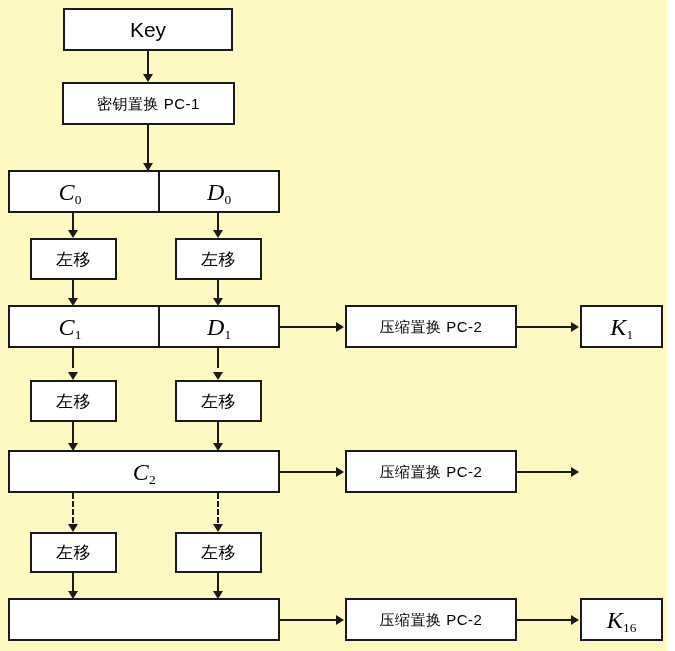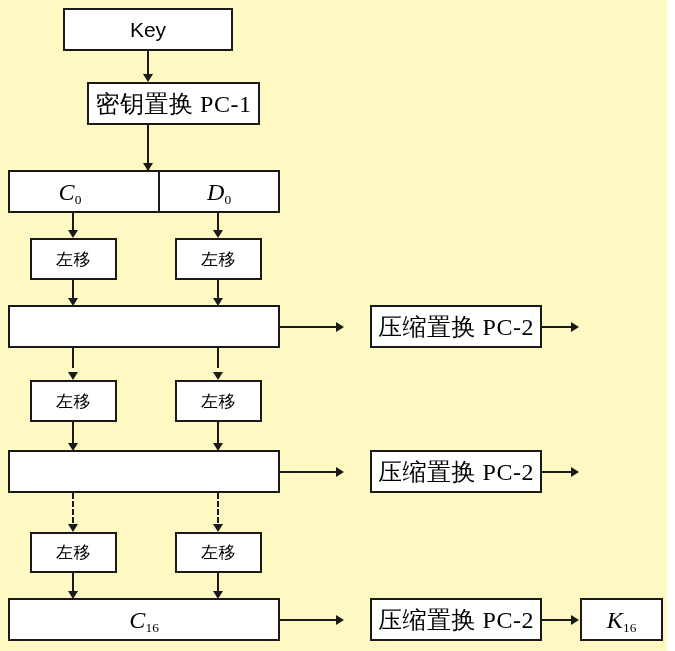--- a/index.html
+++ b/index.html
@@ -24,24 +24,23 @@
     align-items: center;
     justify-content: center;
     color: #000000;
     line-height: 1;
     z-index: 3;
   }
   .box.latin {
     font-size: 21px;
   }
   .box.cjk {
-    font-family: Liberation Serif, serif;
-    font-size: 24px;
+    font-family: Liberation Sans, sans-serif;
+    font-size: 15px;
     letter-spacing: 0.5px;
-    margin-left: 25px;
   }
   .box.shift {
     font-family: "DejaVu Sans", "Liberation Sans", sans-serif;
     font-size: 17px;
     letter-spacing: 0.5px;
   }
   
   .regrow {
     position: absolute;
     box-sizing: border-box;
@@ -147,42 +146,54 @@
 
   <div class="box shift" style="left:30px; top:238px; width:87px; height:42px;">左移</div>
   <div class="box shift" style="left:175px; top:238px; width:87px; height:42px;">左移</div>
 
   <div class="vline" style="left:72px; top:280px; height:22px;"></div>
   <div class="arrow-down" style="left:68px; top:298px;"></div>
   <div class="vline" style="left:217px; top:280px; height:22px;"></div>
   <div class="arrow-down" style="left:213px; top:298px;"></div>
 
   <div class="regrow" style="left:8px; top:305px; width:272px; height:43px;">
+    <div class="regcell">
+      <span class="mathvar"><span>C</span><sub>1</sub></span>
+    </div>
+    <div class="regcell right">
+      <span class="mathvar"><span>D</span><sub>1</sub></span>
+    </div>
   </div>
 
   <div class="hline" style="left:280px; top:326px; width:57px;"></div>
   <div class="arrow-right" style="left:336px; top:322px;"></div>
   <div class="box cjk" style="left:345px; top:305px; width:172px; height:43px;">压缩置换 PC-2</div>
   <div class="hline" style="left:517px; top:326px; width:55px;"></div>
   <div class="arrow-right" style="left:571px; top:322px;"></div>
+  <div class="box" style="left:580px; top:305px; width:83px; height:43px;">
+    <span class="mathvar"><span>K</span><sub>1</sub></span>
+  </div>
 
   <div class="vline" style="left:72px; top:348px; height:20px;"></div>
   <div class="arrow-down" style="left:68px; top:372px;"></div>
   <div class="vline" style="left:217px; top:348px; height:20px;"></div>
   <div class="arrow-down" style="left:213px; top:372px;"></div>
 
   <div class="box shift" style="left:30px; top:380px; width:87px; height:42px;">左移</div>
   <div class="box shift" style="left:175px; top:380px; width:87px; height:42px;">左移</div>
 
   <div class="vline" style="left:72px; top:422px; height:22px;"></div>
   <div class="arrow-down" style="left:68px; top:443px;"></div>
   <div class="vline" style="left:217px; top:422px; height:22px;"></div>
   <div class="arrow-down" style="left:213px; top:443px;"></div>
 
   <div class="regrow" style="left:8px; top:450px; width:272px; height:43px;">
+    <div class="regcell">
+      <span class="mathvar"><span>C</span><sub>2</sub></span>
+    </div>
   </div>
 
   <div class="hline" style="left:280px; top:471px; width:57px;"></div>
   <div class="arrow-right" style="left:336px; top:467px;"></div>
   <div class="box cjk" style="left:345px; top:450px; width:172px; height:43px;">压缩置换 PC-2</div>
   <div class="hline" style="left:517px; top:471px; width:55px;"></div>
   <div class="arrow-right" style="left:571px; top:467px;"></div>
 
   <div class="vdash" style="left:72px; top:493px; height:30px;"></div>
   <div class="arrow-down" style="left:68px; top:524px;"></div>
@@ -191,23 +202,20 @@
 
   <div class="box shift" style="left:30px; top:532px; width:87px; height:41px;">左移</div>
   <div class="box shift" style="left:175px; top:532px; width:87px; height:41px;">左移</div>
 
   <div class="vline" style="left:72px; top:573px; height:18px;"></div>
   <div class="arrow-down" style="left:68px; top:591px;"></div>
   <div class="vline" style="left:217px; top:573px; height:18px;"></div>
   <div class="arrow-down" style="left:213px; top:591px;"></div>
 
   <div class="regrow" style="left:8px; top:598px; width:272px; height:43px;">
-    <div class="regcell">
-      <span class="mathvar"><span>C</span><sub>16</sub></span>
-    </div>
   </div>
 
   <div class="hline" style="left:280px; top:619px; width:57px;"></div>
   <div class="arrow-right" style="left:336px; top:615px;"></div>
   <div class="box cjk" style="left:345px; top:598px; width:172px; height:43px;">压缩置换 PC-2</div>
   <div class="hline" style="left:517px; top:619px; width:55px;"></div>
   <div class="arrow-right" style="left:571px; top:615px;"></div>
   <div class="box" style="left:580px; top:598px; width:83px; height:43px;">
     <span class="mathvar"><span>K</span><sub>16</sub></span>
   </div>

